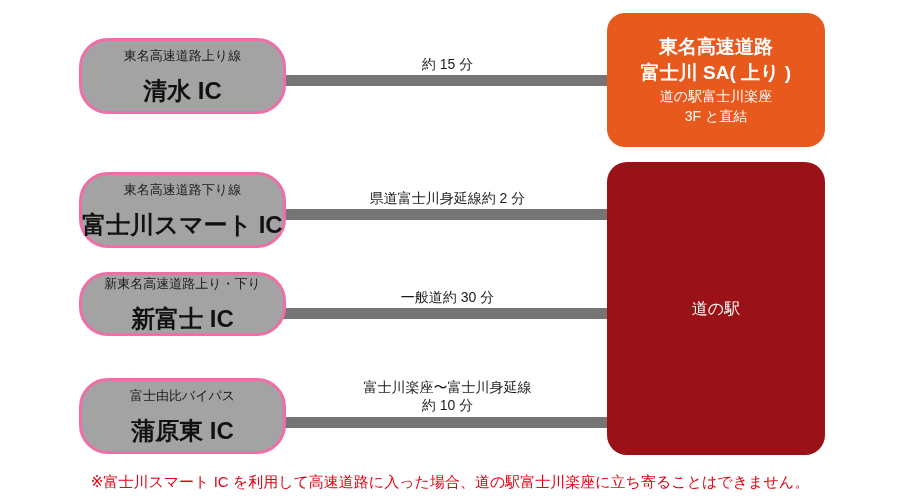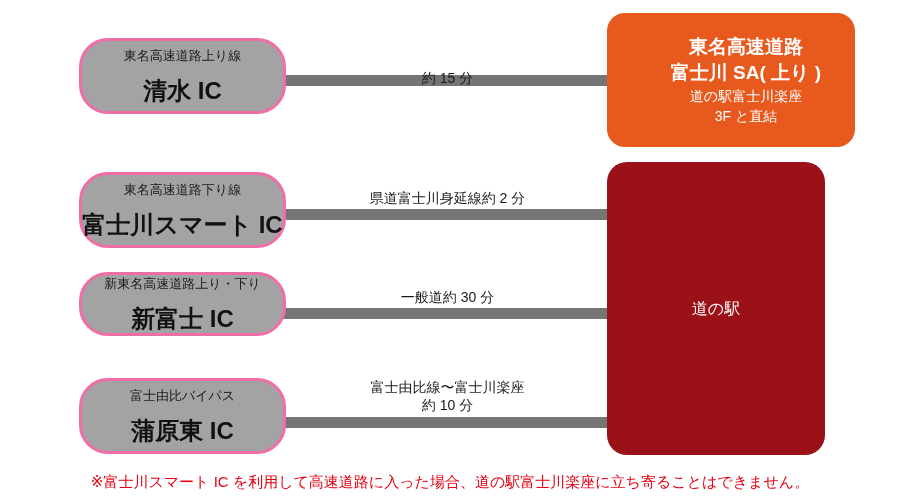--- a/index.html
+++ b/index.html
@@ -69,42 +69,41 @@
     position: absolute;
     left: 283px;
     width: 329px;
     text-align: center;
     font-size: 14px;
     color: #1a1a1a;
     line-height: 18px;
     z-index: 2;
     white-space: nowrap;
   }
-  #time-label-1 { top: 69px; }
+  #time-label-1 { top: 55px; }
   #time-label-2 { top: 189px; }
   #time-label-3 { top: 288px; }
   #time-label-4 { top: 378px; white-space: normal; }
 
   
   .sa-box {
     position: absolute;
     left: 607px;
     top: 13px;
     width: 218px;
     height: 134px;
     background: #E8591E;
     border-radius: 18px;
     color: #ffffff;
     display: flex;
     flex-direction: column;
     align-items: center;
     justify-content: center;
     text-align: center;
     z-index: 3;
-    padding-left: 30px;
   }
   .sa-box .sa-title {
     font-size: 19px;
     font-weight: bold;
     line-height: 26px;
     white-space: nowrap;
   }
   .sa-box .sa-sub {
     font-size: 14px;
     line-height: 20px;
@@ -161,21 +160,21 @@
   <div class="time-label" id="time-label-1">
     <span>約 15 分</span>
   </div>
   <div class="time-label" id="time-label-2">
     <span>県道富士川身延線約 2 分</span>
   </div>
   <div class="time-label" id="time-label-3">
     <span>一般道約 30 分</span>
   </div>
   <div class="time-label" id="time-label-4">
-    <div>富士由比線〜富士川楽座</div>
+    <div>富士川楽座〜富士川身延線</div>
     <div>約 10 分</div>
   </div>
 
   <div class="ic-box" id="ic-box-1">
     <div class="road">東名高速道路上り線</div>
     <div class="ic-name">清水 IC</div>
   </div>
   <div class="ic-box" id="ic-box-2">
     <div class="road">東名高速道路下り線</div>
     <div class="ic-name">富士川スマート IC</div>

